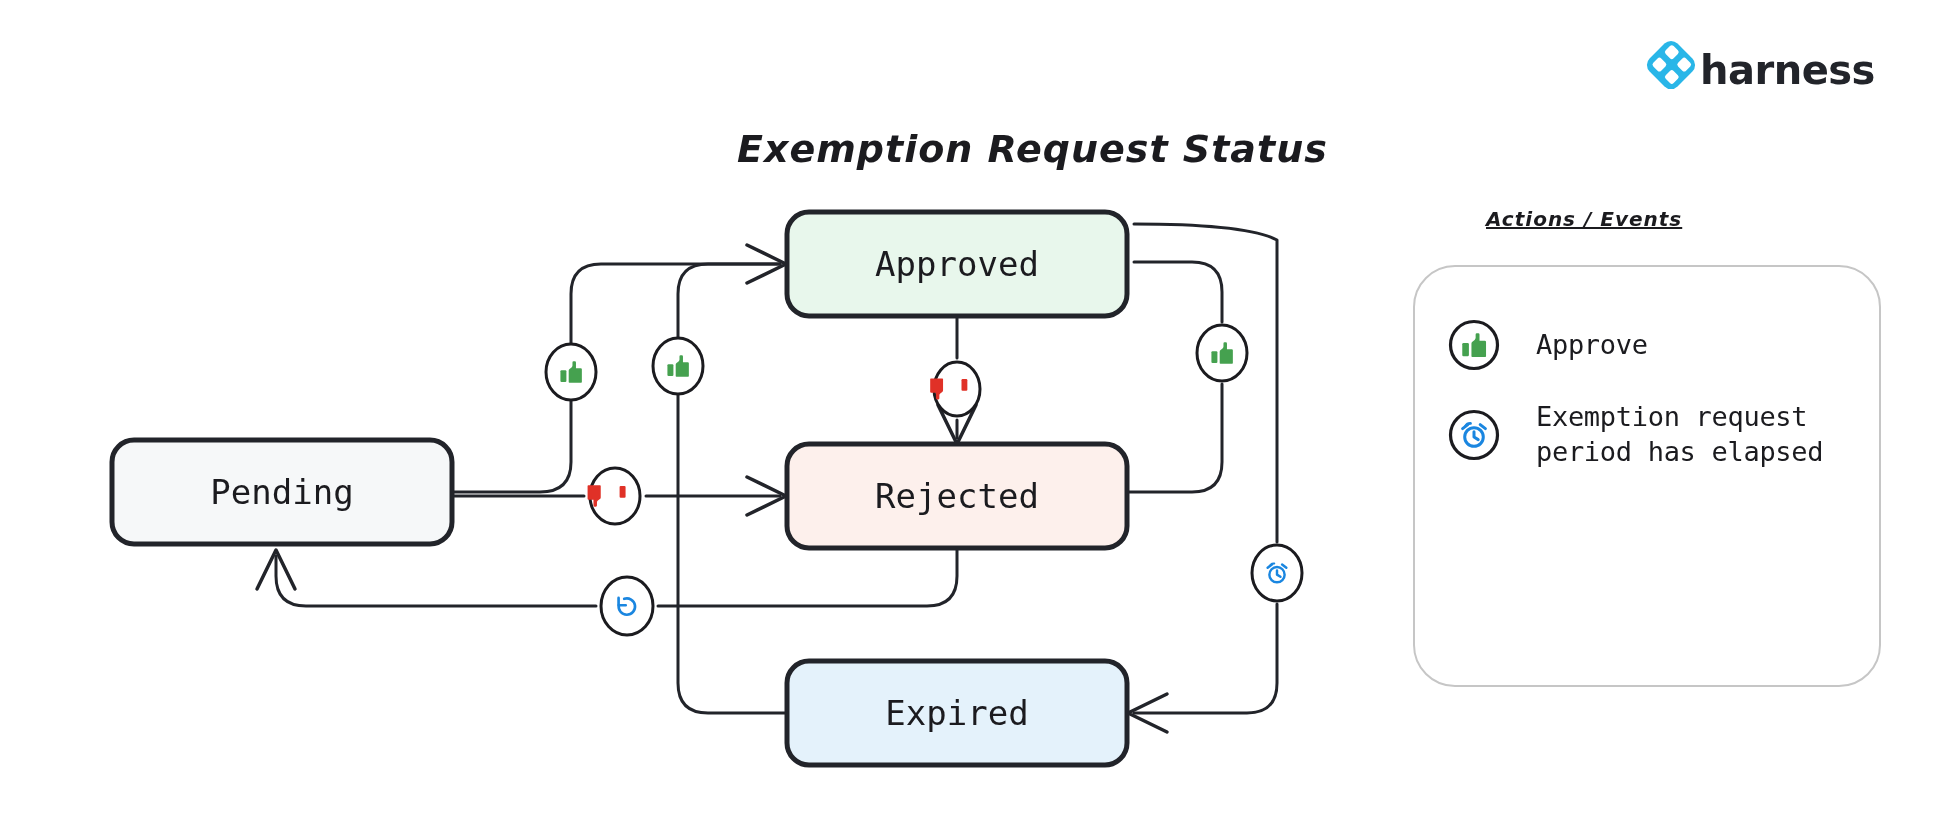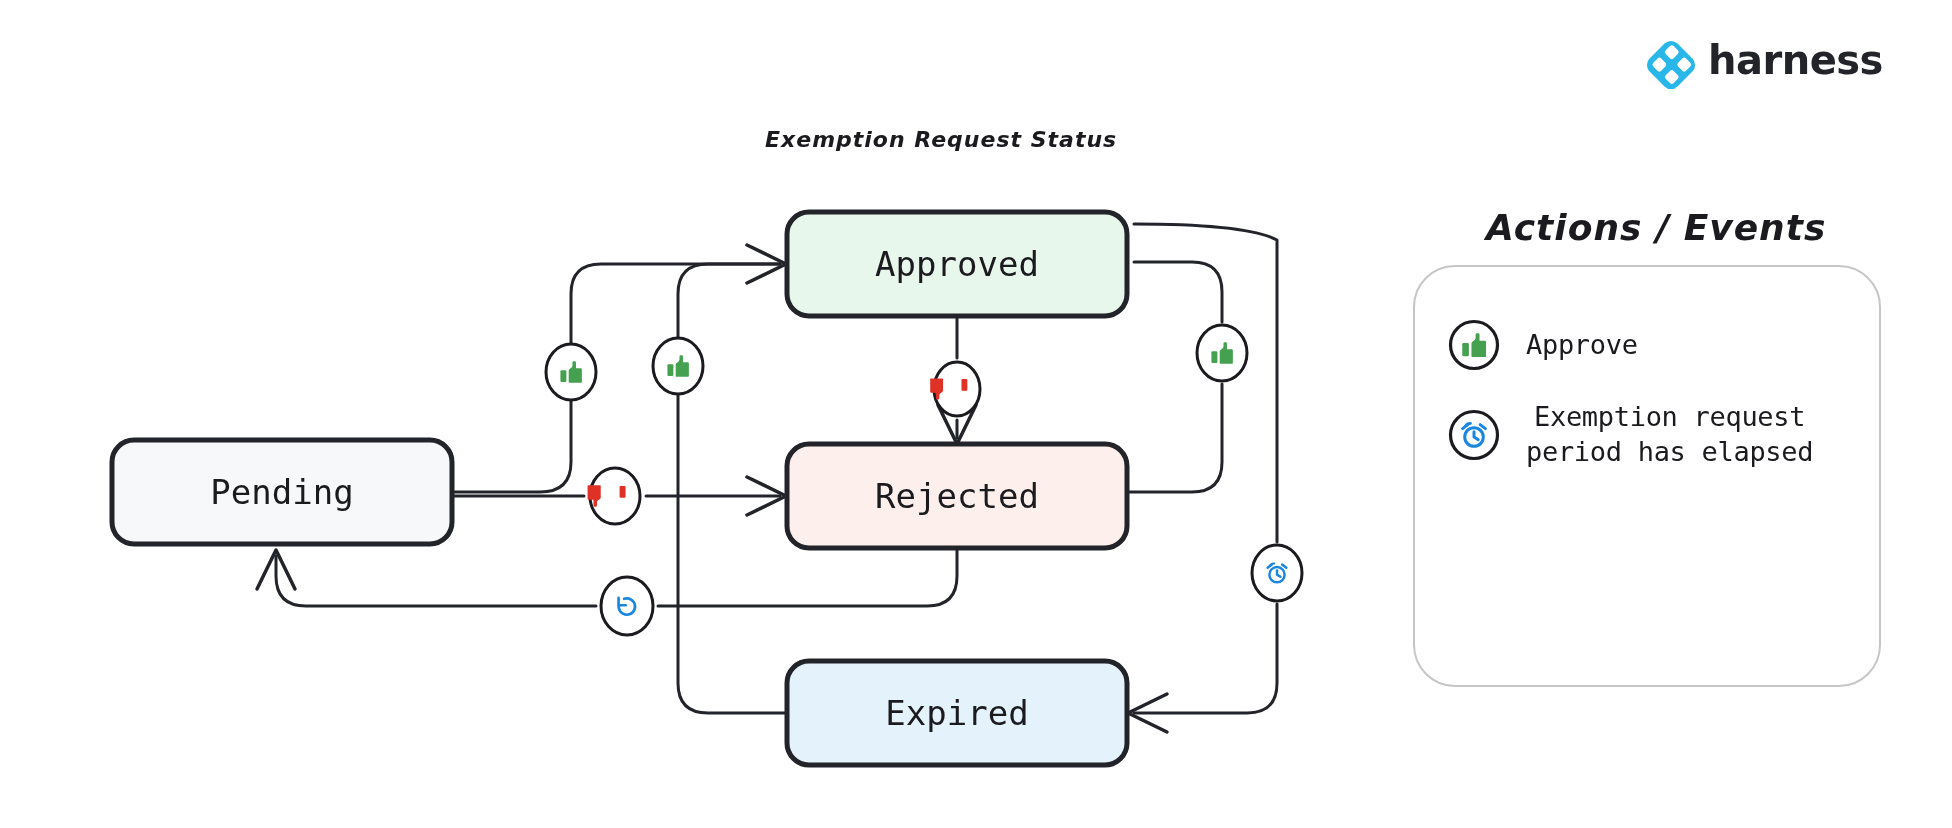--- a/index.html
+++ b/index.html
@@ -21,22 +21,22 @@
     position: absolute;
     inset: 0;
   }
 
   
   .brand {
     position: absolute;
     top: 40px;
     left: 1646px;
     display: flex;
-    align-items: flex-start;
-    gap: 12px;
+    align-items: flex-end;
+    gap: 4px;
   }
   .brand-mark { width: 50px; height: 50px; display: block; }
   .brand-word {
     font-family: "DejaVu Sans", sans-serif;
     font-size: 40px;
     font-weight: 700;
     letter-spacing: -0.5px;
     color: #22242a;
     line-height: 1;
   }
@@ -46,27 +46,28 @@
     position: absolute;
     font-family: "DejaVu Sans", sans-serif;
     font-style: italic;
     font-weight: 600;
     color: #1b1b1f;
     white-space: nowrap;
     letter-spacing: 1px;
   }
   #diagram-title {
     top: 127px;
-    left: 765px;
-    font-size: 22px;
+    left: 737px;
+    font-size: 38px;
   }
   #legend-title {
     top: 207px;
     left: 1486px;
-    font-size: 36px;
+    font-size: 20px;
+    text-decoration: underline;
   }
 
   
   #legend-panel {
     position: absolute;
     left: 1413px;
     top: 265px;
     width: 468px;
     height: 422px;
     border: 2px solid #c6c6c6;
@@ -76,24 +77,23 @@
   }
   .legend-list {
     position: absolute;
     left: 1448px;
     top: 310px;
     width: 430px;
   }
   .legend-row {
     display: flex;
     align-items: center;
-    gap: 26px;
+    gap: 36px;
     height: 70px;
     margin-bottom: 20px;
-    text-align: center;
   }
   .legend-row:last-child { margin-bottom: 16px; }
   .legend-icon {
     flex: 0 0 auto;
     width: 52px;
     height: 52px;
     display: block;
   }
   .legend-label {
     font-family: "DejaVu Sans Mono", monospace;

